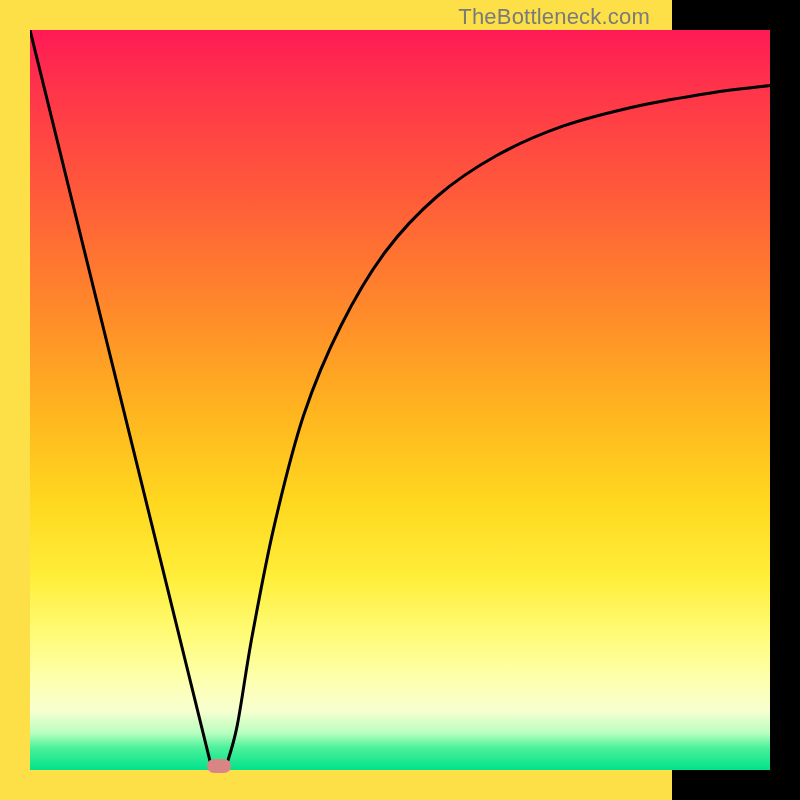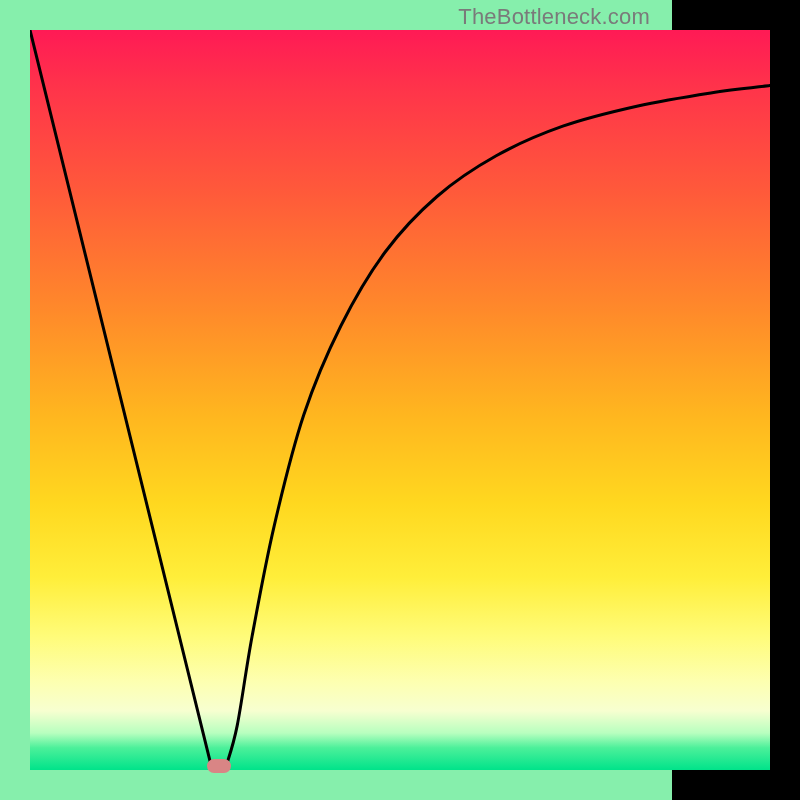--- a/index.html
+++ b/index.html
@@ -8,21 +8,21 @@
     width: 800px;
     height: 800px;
     overflow: hidden;
     background: #000;
     font-family: Arial, Helvetica, sans-serif;
   }
   .frame {
     position: relative;
     width: 672px;
     height: 800px;
-    background: #86efac;
+    background: #fde047;
   }
   .plot-area {
     position: absolute;
     left: 30px;
     top: 30px;
     width: 740px;
     height: 740px;
     
     background: linear-gradient(to bottom,
       #ff1a55 0%,

